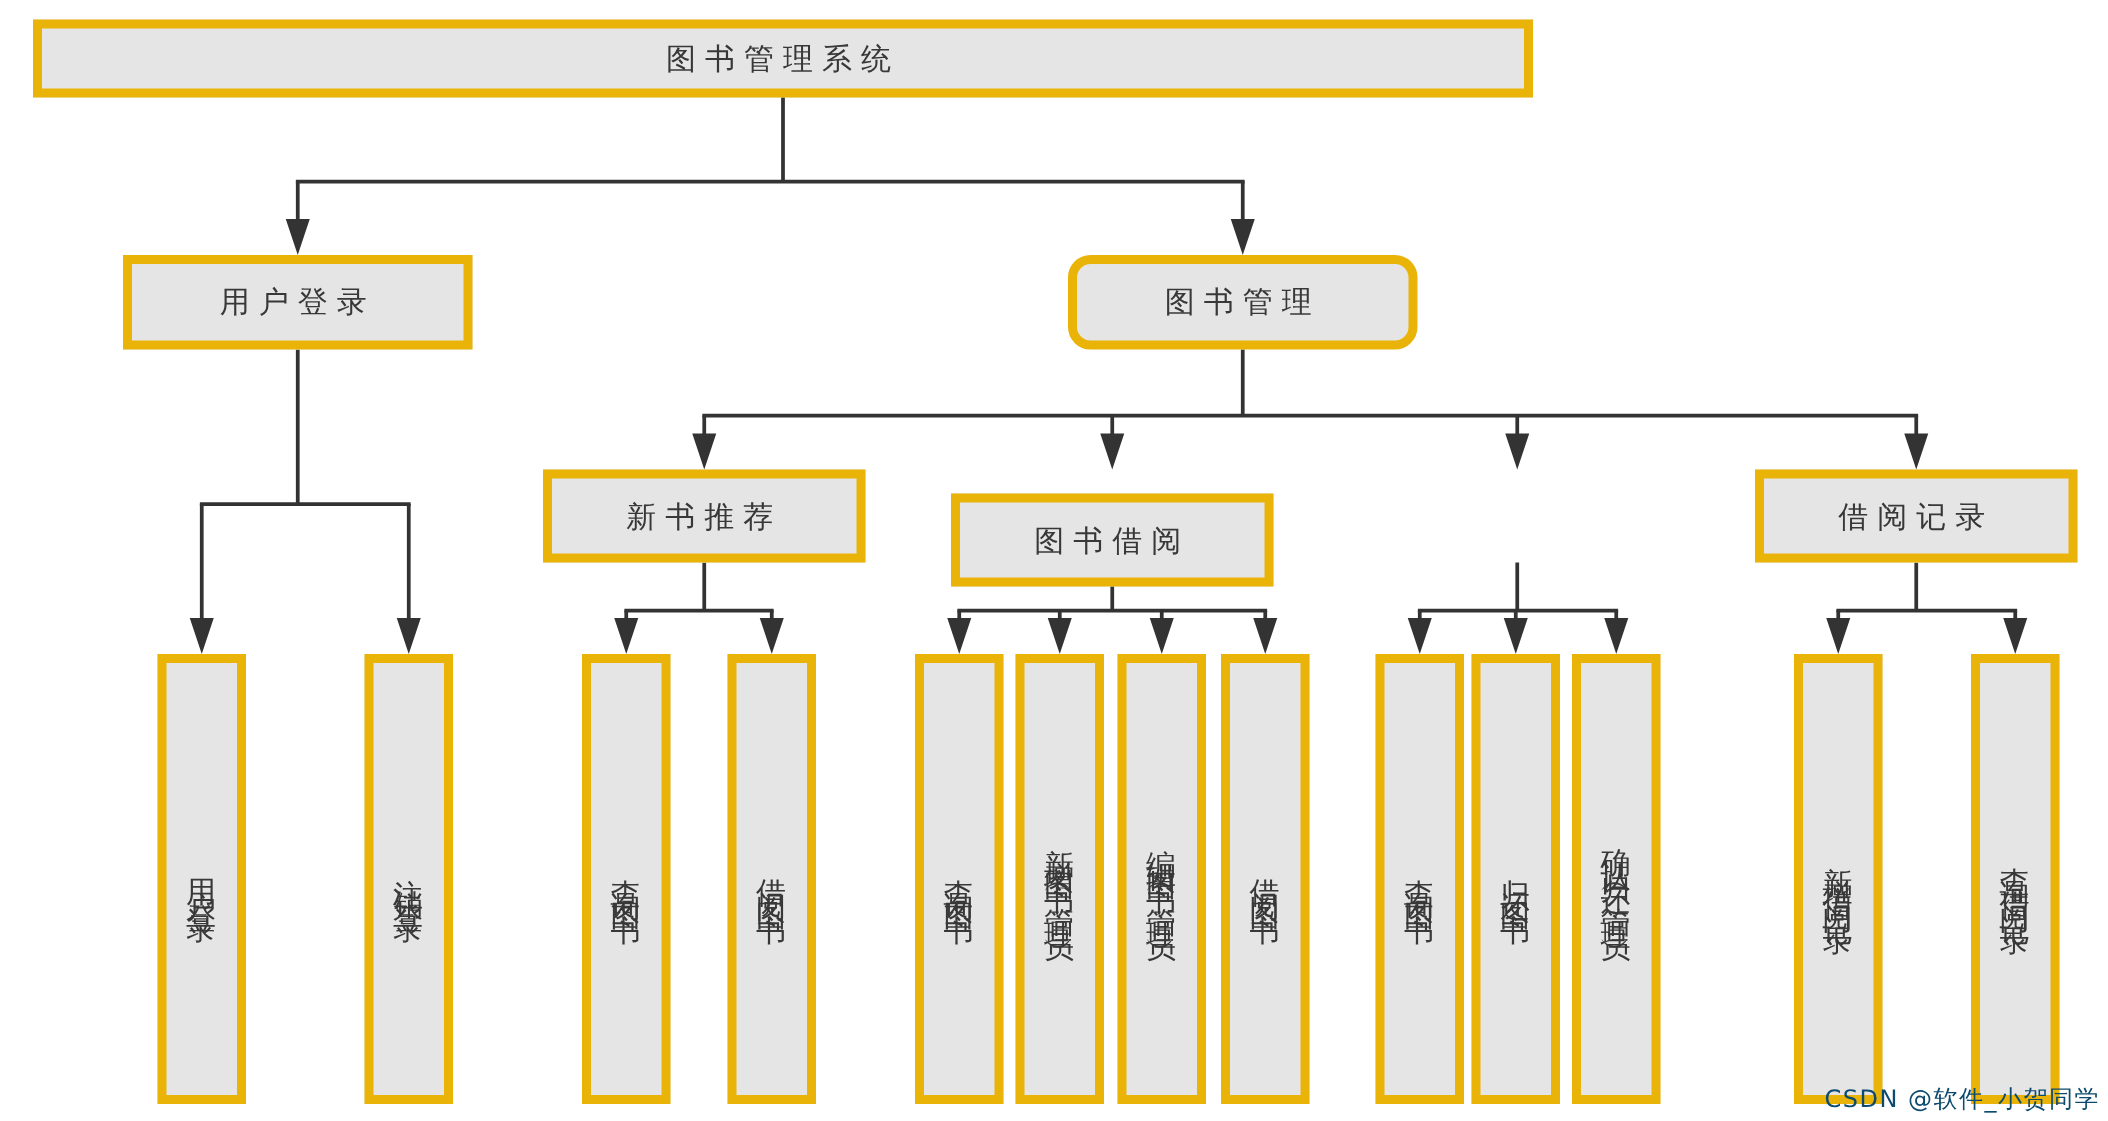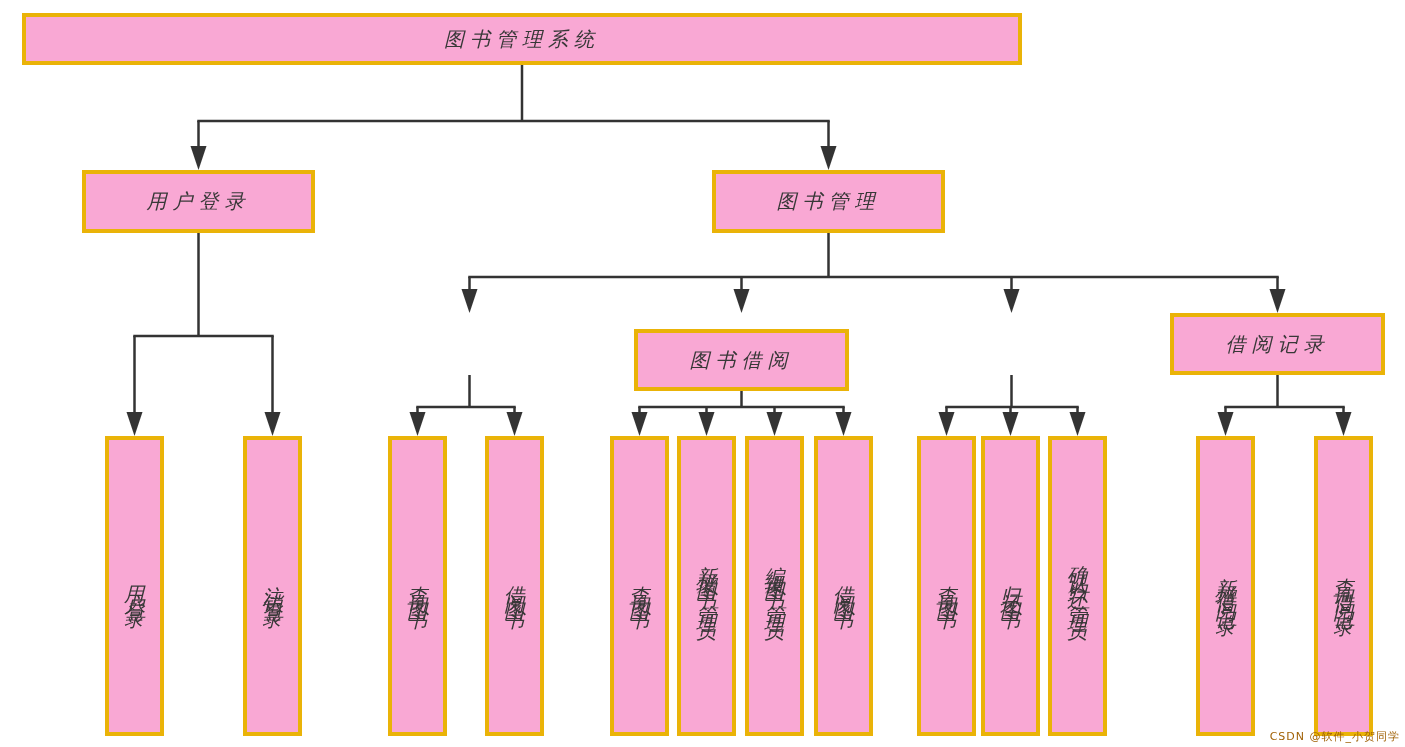--- a/index.html
+++ b/index.html
@@ -18,41 +18,40 @@
   .connectors {
     position: absolute;
     left: 0;
     top: 0;
     width: 1405px;
     height: 747px;
   }
   .box {
     position: absolute;
     box-sizing: border-box;
-    border: 4px solid #eab308;
-    background: #f9a8d4;
+    border: 6px solid #eab308;
+    background: #e5e5e5;
     display: flex;
     align-items: center;
     justify-content: center;
     color: #383838;
     font-size: 20px;
     letter-spacing: 6px;
     white-space: nowrap;
-    font-style: italic;
   }
   .leaf {
     writing-mode: vertical-lr;
     letter-spacing: 8px;
     font-size: 20px;
     line-height: 1;
   }
   
   .n-root   { left: 22px;   top: 13px;  width: 1000px; height: 52px; }
   .n-login  { left: 82px;   top: 170px; width: 233px;  height: 63px; }
-  .n-mgmt   { left: 712px;  top: 170px; width: 233px;  height: 63px; }
+  .n-mgmt   { left: 712px;  top: 170px; width: 233px;  height: 63px; border-radius: 15px; }
   .n-l3     { top: 313px; width: 215px; height: 62px; }
   .n-newrec { left: 362px;  }
   .n-borrow { left: 634px; margin-top: 16px;  }
   .n-current{ left: 904px;  }
   .n-record { left: 1170px; }
   .n-leaf   { top: 436px; width: 59px; height: 300px; }
   .lf-1  { left: 105px; }
   .lf-2  { left: 243px; }
   .lf-3  { left: 388px; }
   .lf-4  { left: 485px; }
@@ -62,22 +61,22 @@
   .lf-8  { left: 814px; }
   .lf-9  { left: 917px; }
   .lf-10 { left: 981px; }
   .lf-11 { left: 1048px; }
   .lf-12 { left: 1196px; }
   .lf-13 { left: 1314px; }
   .watermark {
     position: absolute;
     right: 5px;
     bottom: 3px;
-    color: #a16207;
-    font-size: 11px;
+    color: #0c4a6e;
+    font-size: 16px;
     letter-spacing: 1px;
     z-index: 10;
     white-space: nowrap;
   }
 </style>
 </head>
 <body>
 
 <div class="canvas">
 
@@ -155,20 +154,21 @@
       <polygon points="1217.5,412 1233.5,412 1225.5,436" fill="#333333" stroke="none"></polygon>
       <polygon points="1335.5,412 1351.5,412 1343.5,436" fill="#333333" stroke="none"></polygon>
     </g>
   </svg>
 
   <div class="box n-root">图书管理系统</div>
 
   <div class="box n-login">用户登录</div>
   <div class="box n-mgmt">图书管理</div>
 
+  <div class="box n-l3 n-newrec">新书推荐</div>
   <div class="box n-l3 n-borrow">图书借阅</div>
   <div class="box n-l3 n-record">借阅记录</div>
 
   <div class="box leaf n-leaf lf-1">用户登录</div>
   <div class="box leaf n-leaf lf-2">注销登录</div>
 
   <div class="box leaf n-leaf lf-3">查询图书</div>
   <div class="box leaf n-leaf lf-4">借阅图书</div>
 
   <div class="box leaf n-leaf lf-5">查询图书</div>

